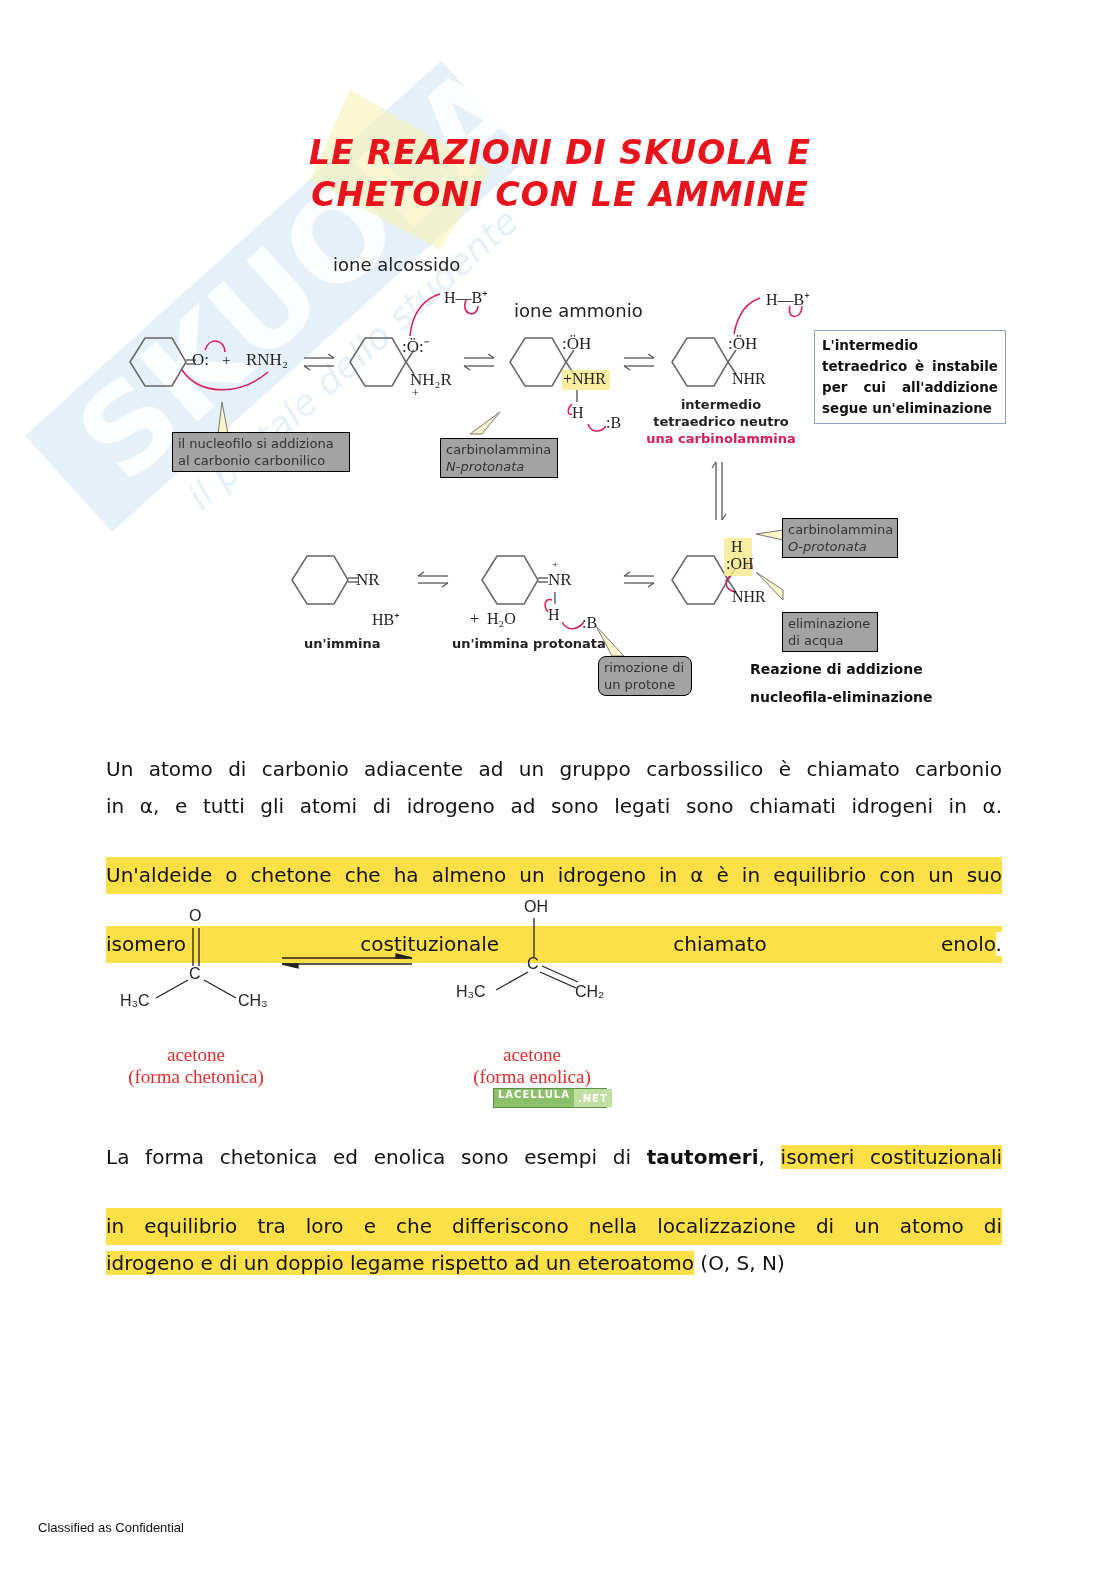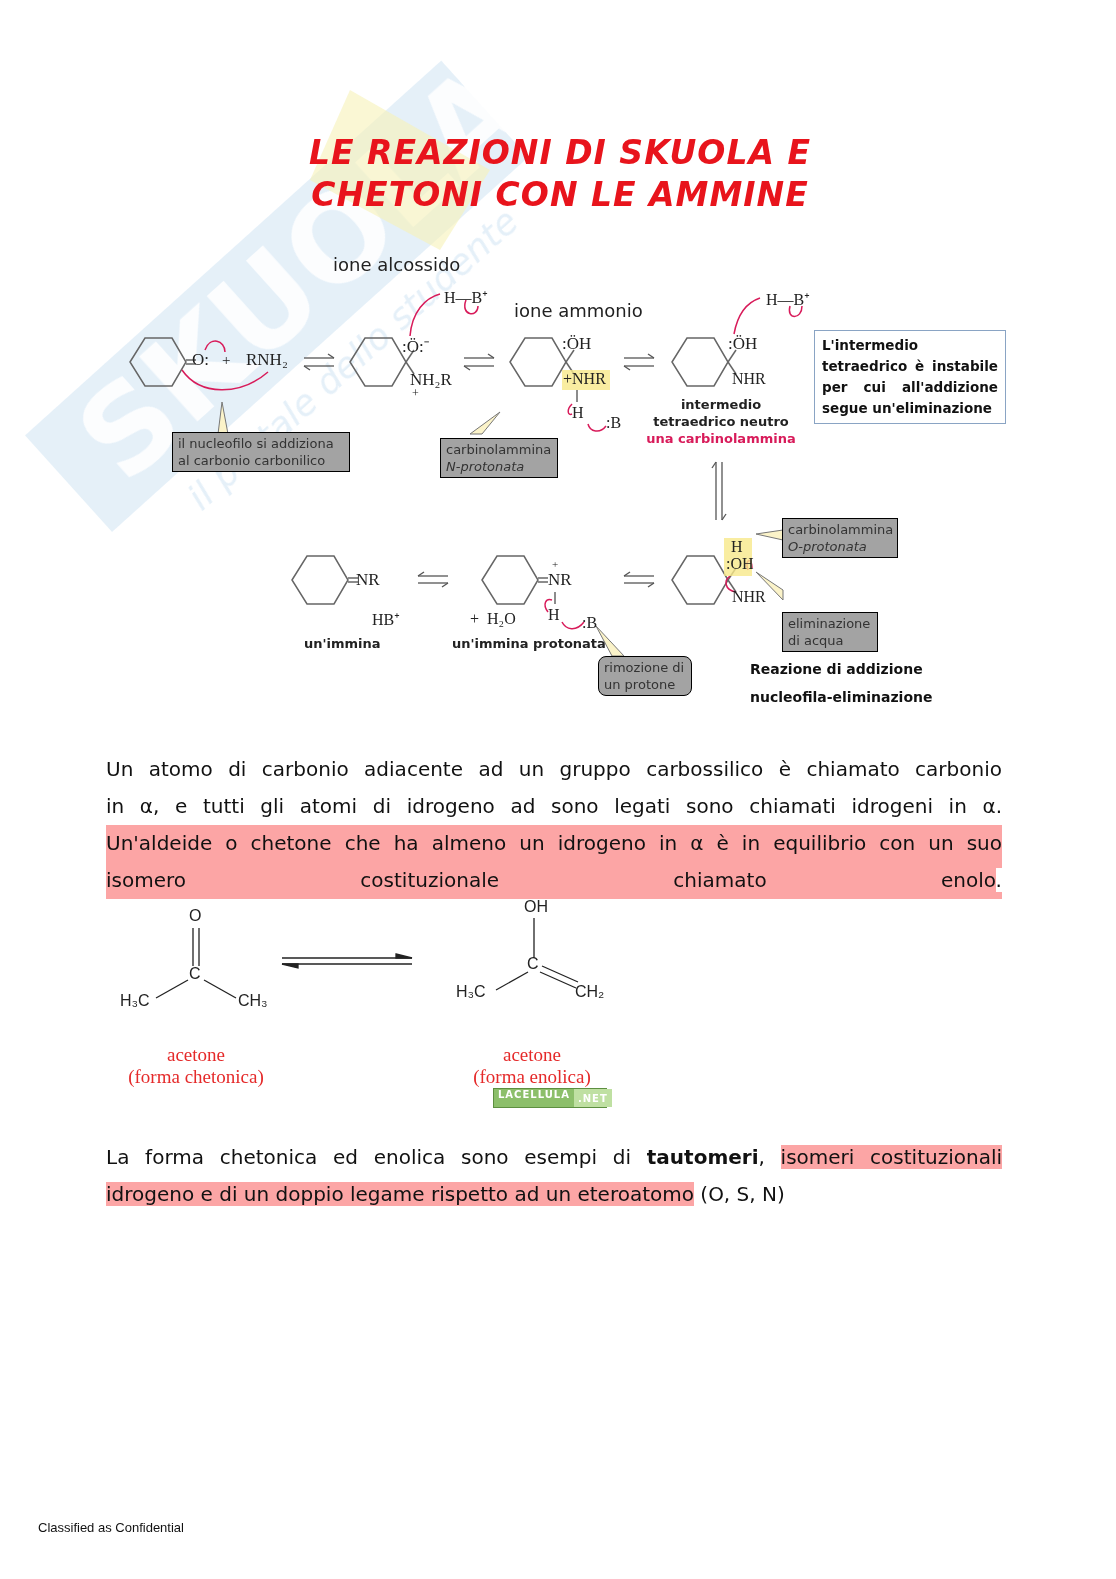--- a/index.html
+++ b/index.html
@@ -16,21 +16,21 @@
   .serif { font-family: "Liberation Serif", serif; color: #222; }
 
   .callout { position: absolute; background: #a3a3a3; border: 1px solid #000000; font-family: "DejaVu Sans", sans-serif; font-size: 13px; line-height: 17px; padding: 2px 5px; color: #333; }
   .infobox { position: absolute; left: 814px; top: 330px; width: 176px; border: 1.5px solid #8aa4c4; padding: 4px 7px; font-family: "DejaVu Sans", sans-serif; font-weight: bold; font-size: 13.5px; line-height: 21px; color: #111; text-align: justify; }
   .pink { color: #d81b5a; }
   .boldlabel { font-family: "DejaVu Sans", sans-serif; font-weight: bold; font-size: 13px; color: #222; }
 
   .reaction-title { position: absolute; left: 750px; top: 655px; font-family: "DejaVu Sans", sans-serif; font-weight: bold; font-size: 14px; line-height: 28px; color: #111; }
 
   .para { position: absolute; left: 106px; width: 896px; font-family: "DejaVu Sans", sans-serif; font-size: 20px; line-height: 37px; color: #111; text-align: justify; }
-  .hl { background: #fca5a5; }
+  .hl { background: #fde047; margin-top: 32px; }
   .justify-line { display: flex; justify-content: space-between; }
 
   .acetone-label { position: absolute; font-family: "Liberation Serif", serif; color: #e52a2a; font-size: 19px; line-height: 22px; text-align: center; }
   .chem { font-family: "Liberation Sans", sans-serif; font-size: 16px; color: #222; position: absolute; }
   .lacellula { position: absolute; left: 493px; top: 1088px; width: 112px; height: 18px; background: #8cbf6a; border: 1px solid #5d8f40; display: flex; font-family: "DejaVu Sans", sans-serif; font-size: 10px; font-weight: bold; color: #fff; letter-spacing: 1px; align-items: flex-start; }
   .lacellula span { padding: 0 4px; }
   .lacellula .net { background: #bfe0a2; color: #fff; height: 100%; display: flex; align-items: center; }
 
   .footer { position: absolute; left: 38px; top: 1520px; font-family: "Liberation Sans", sans-serif; font-size: 13px; color: #111; }
 </style>
@@ -270,16 +270,17 @@
     <div>(forma enolica)</div>
   </div>
   <div class="lacellula">
     <span>LACELLULA</span>
     <span class="net">.NET</span>
   </div>
 </div>
 
 <div class="para" style="top:1139px;">
   <div style="text-align:justify; text-align-last:justify;"><span>La forma chetonica ed enolica sono esempi di </span><b>tautomeri</b><span>, </span><span class="hl">isomeri costituzionali</span></div>
+  <div class="hl" style="text-align:justify; text-align-last:justify;">in equilibrio tra loro e che differiscono nella localizzazione di un atomo di</div>
   <div><span class="hl">idrogeno e di un doppio legame rispetto ad un eteroatomo</span><span> (O, S, N)</span></div>
 </div>
 
 <div class="footer">Classified as Confidential</div>
 
 </body></html>

